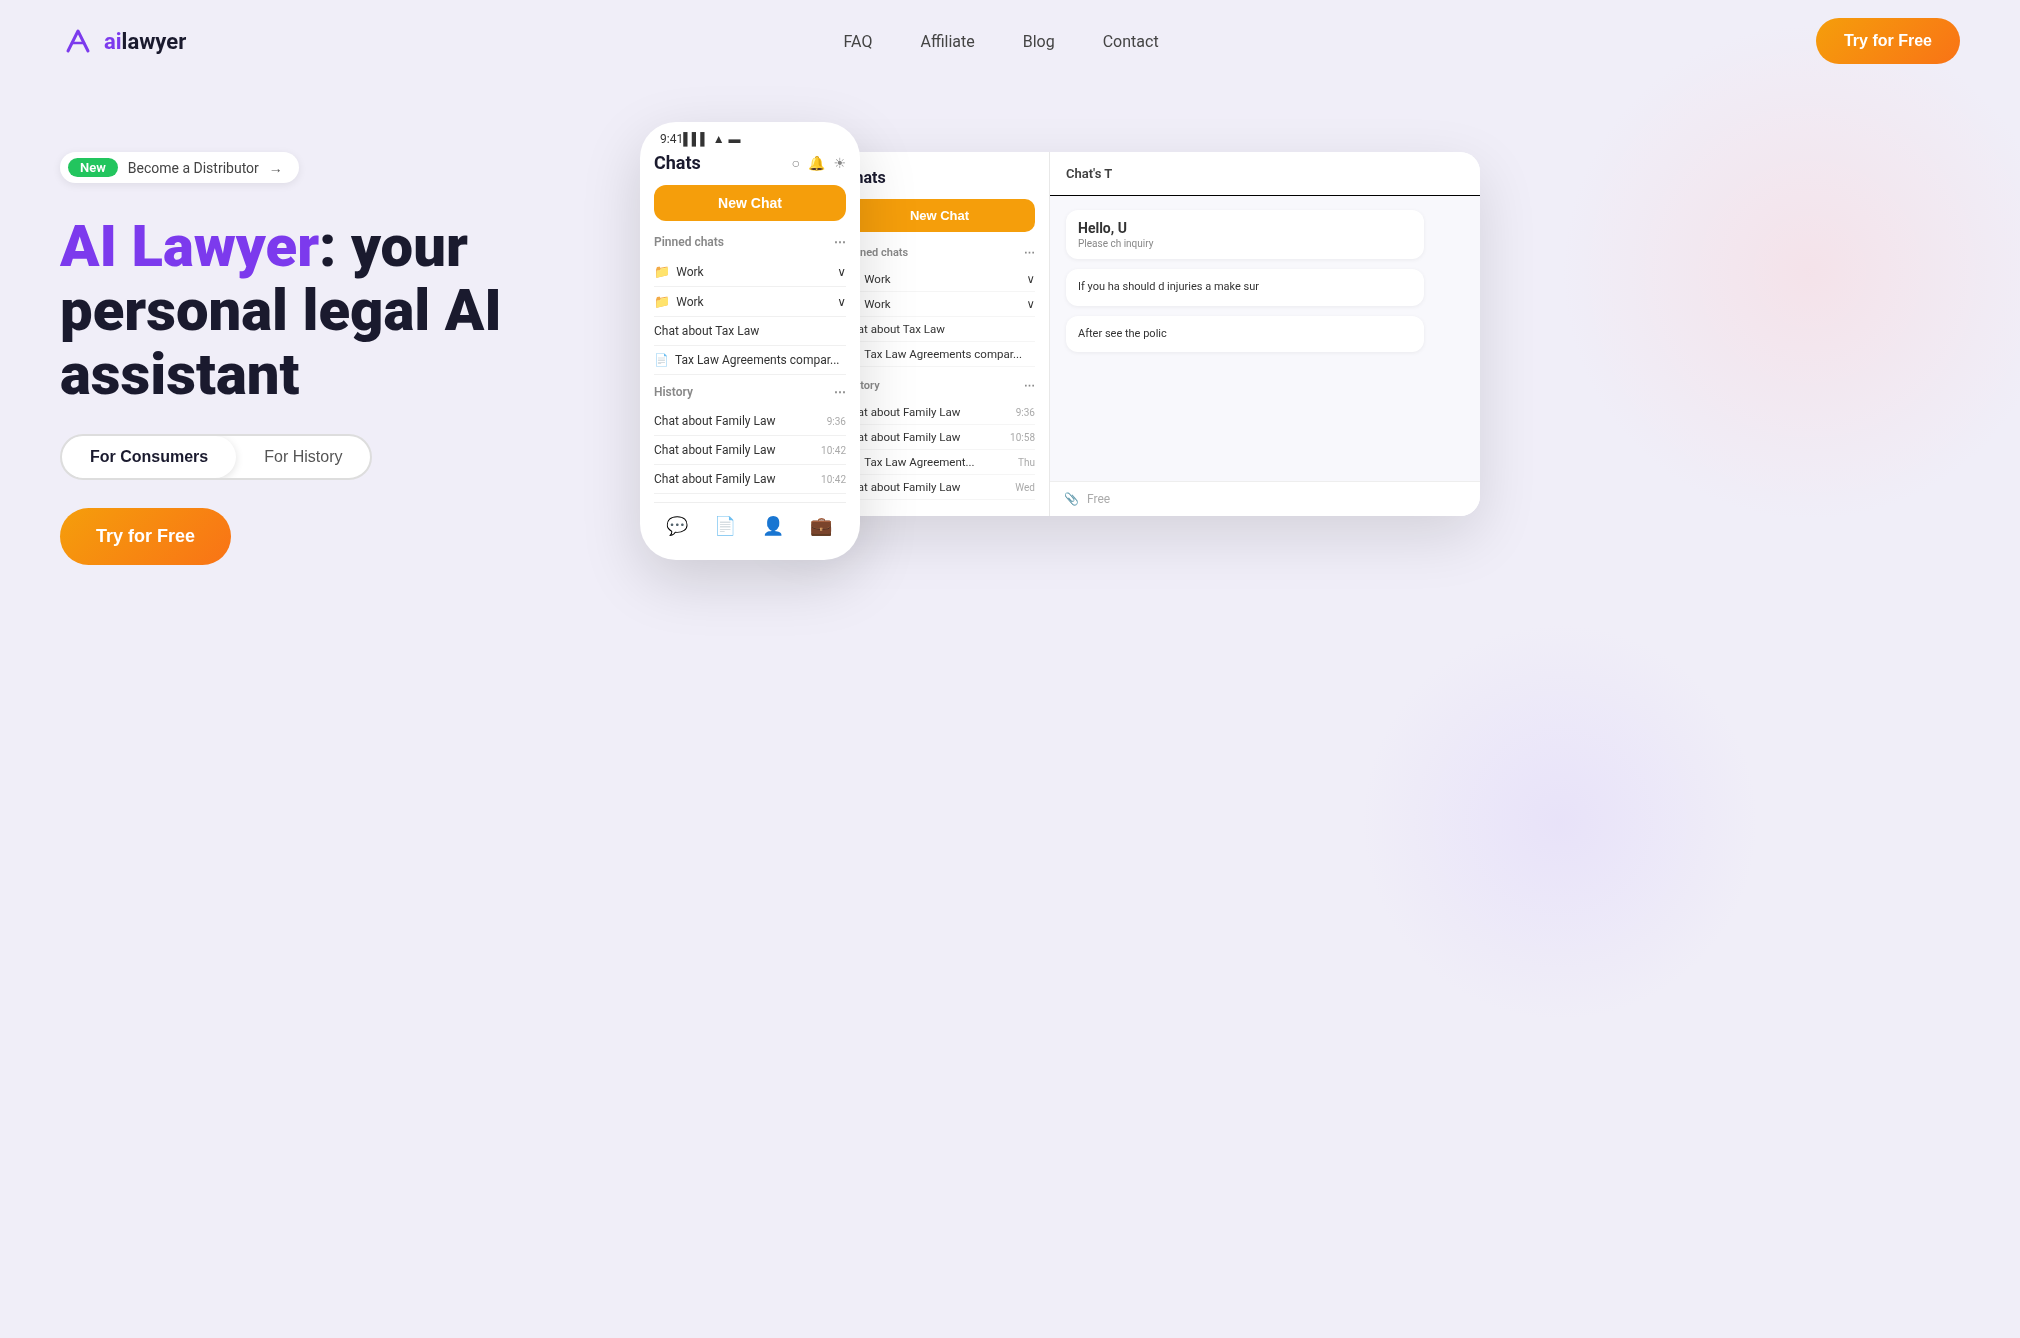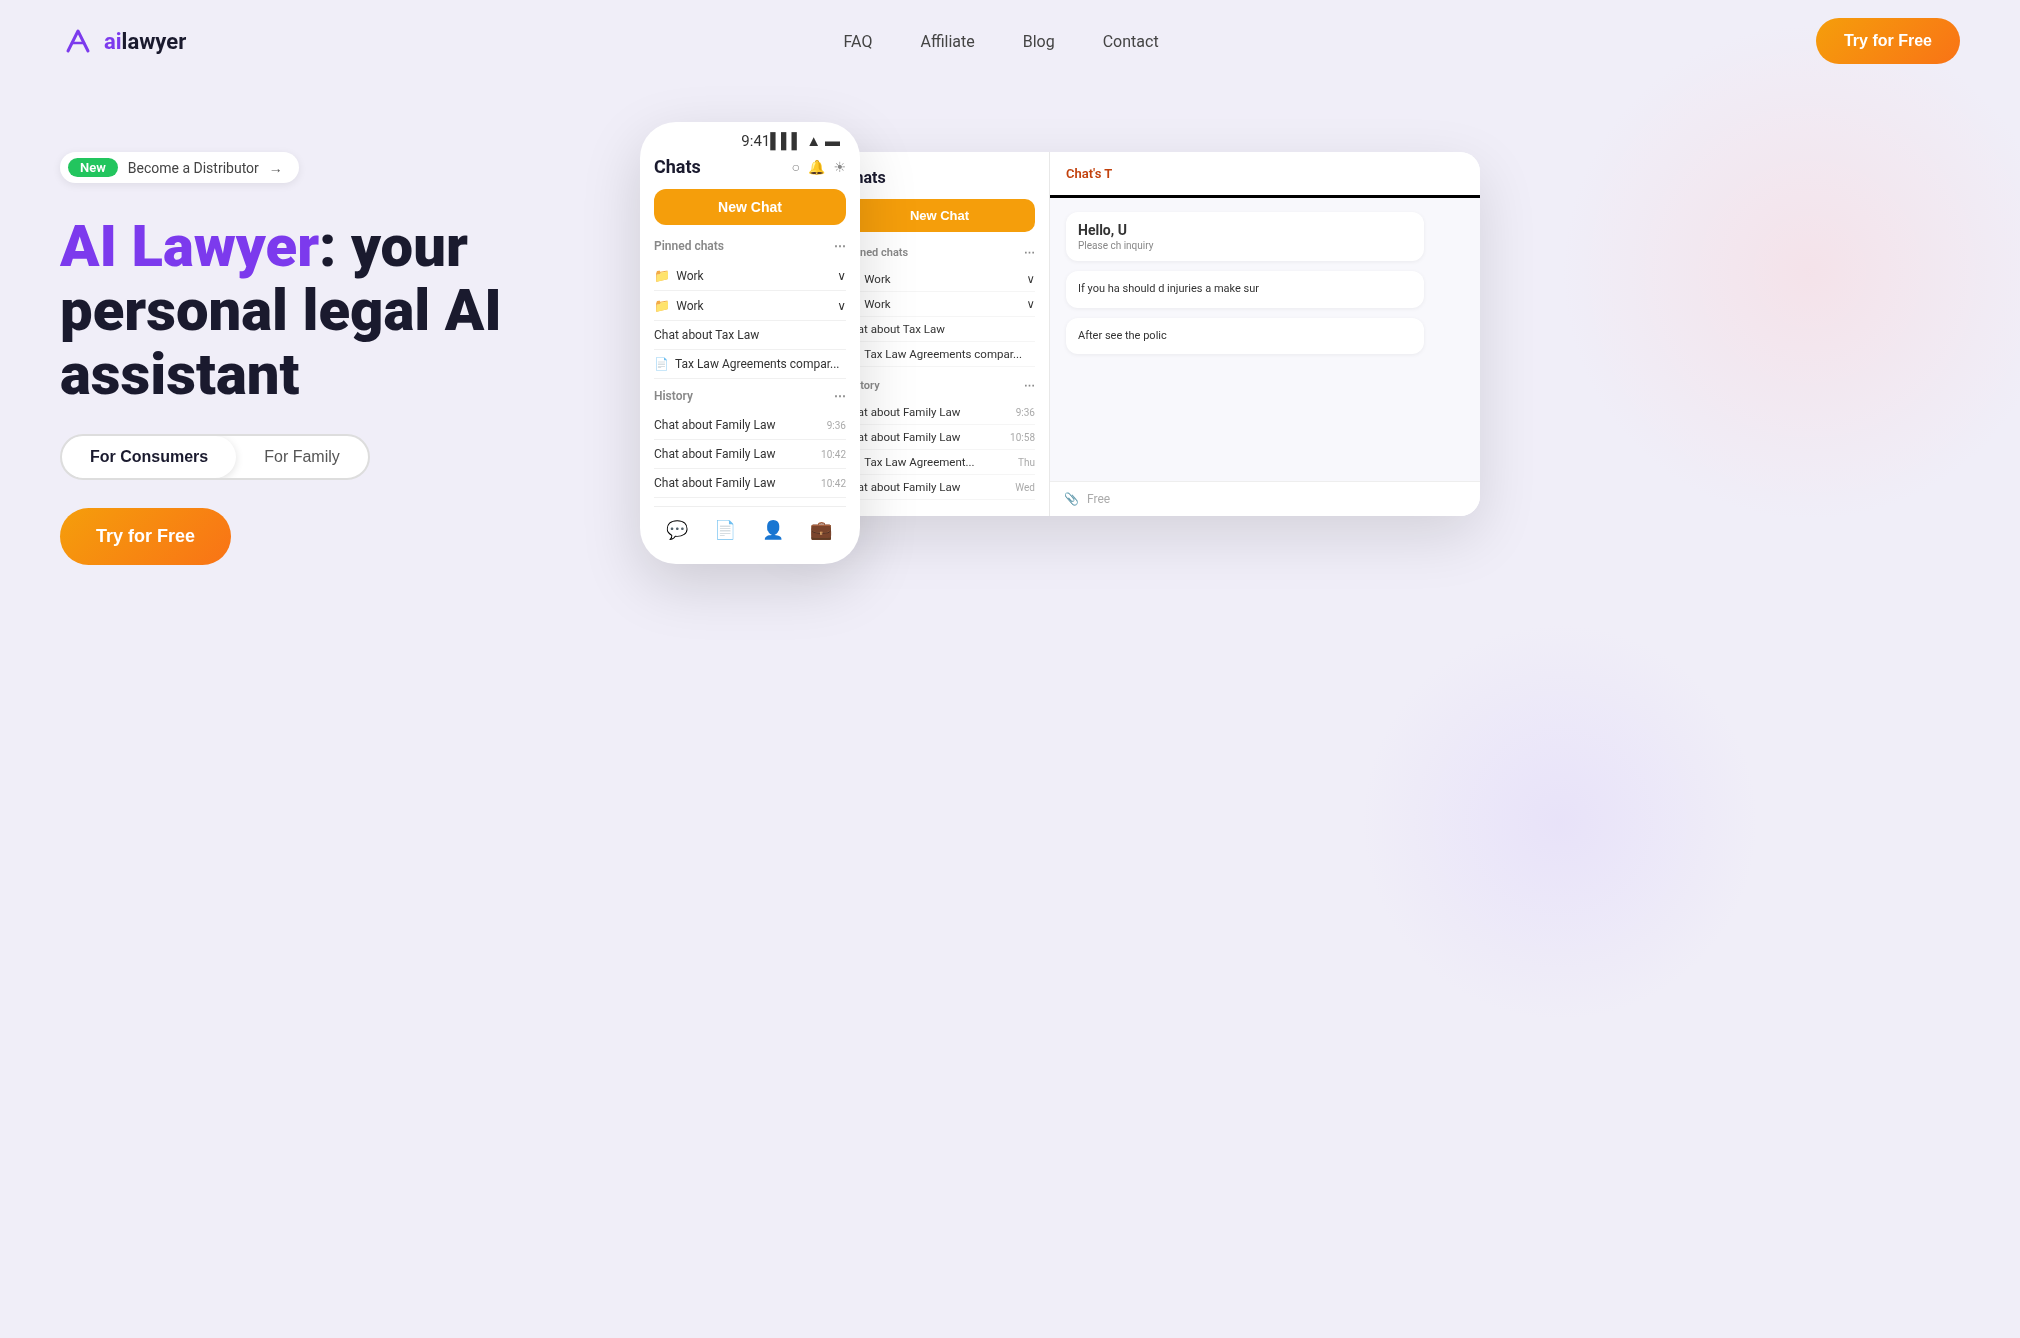--- a/index.html
+++ b/index.html
@@ -165,24 +165,24 @@
       top: 0;
       width: 220px;
       background: white;
       border-radius: 36px;
       box-shadow: 0 20px 60px rgba(0,0,0,0.15);
       overflow: hidden;
       z-index: 3;
     }
     .phone-status-bar {
       display: flex;
-      justify-content: flex-end;
+      justify-content: flex-start;
       align-items: center;
       padding: 10px 20px 6px;
-      font-size: 15px;
+      font-size: 12px;
       color: #333;
     }
     .phone-status-icons {
       display: flex;
       gap: 4px;
       align-items: center;
     }
     .phone-content {
       padding: 0 14px 16px;
     }
@@ -334,24 +334,24 @@
 
     
     .desktop-chat-window {
       flex: 1;
       background: #f8f8fc;
       display: flex;
       flex-direction: column;
     }
     .desktop-chat-header {
       padding: 14px 16px;
-      border-bottom: 3px solid #000000;
+      border-bottom: 1px solid #000000;
       font-size: 13px;
       font-weight: 600;
-      color: #c2410c;
+      color: #404040;
       background: white;
     }
     .desktop-chat-body {
       flex: 1;
       padding: 14px 16px;
       overflow: hidden;
     }
     .chat-bubble-user {
       background: white;
       border-radius: 12px;
@@ -437,21 +437,21 @@
       <span class="badge-text">Become a Distributor</span>
       <span class="badge-arrow">→</span>
     </div>
 
     <h1 class="hero-title">
       <span class="purple">AI Lawyer</span><span class="black">: your personal legal AI assistant</span>
     </h1>
 
     <div class="toggle-btns">
       <button class="toggle-btn active">For Consumers</button>
-      <button class="toggle-btn">For Family</button>
+      <button class="toggle-btn">For History</button>
     </div>
 
 
     <button class="try-btn-hero">Try for Free</button>
   </div>
 
   <div class="hero-right">
 
     <div class="phone-mockup">
       <div class="phone-status-bar">

